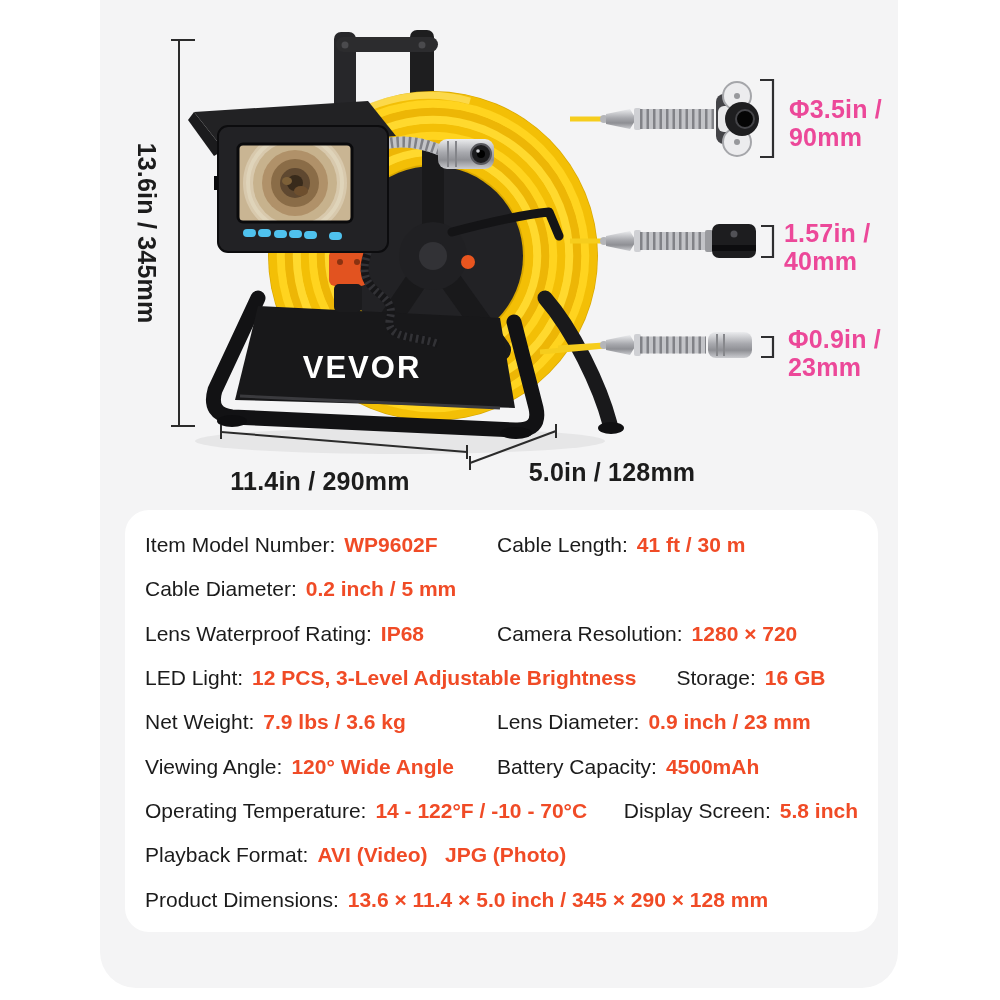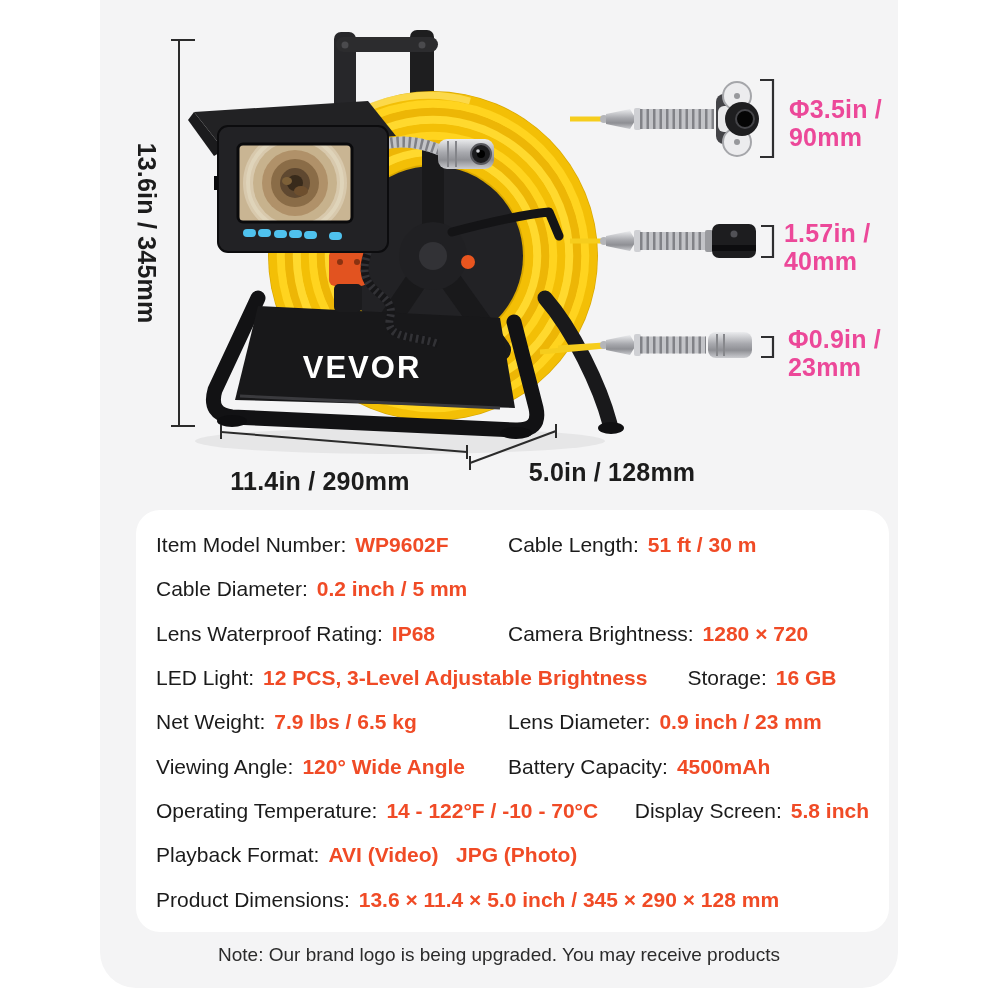--- a/index.html
+++ b/index.html
@@ -18,21 +18,21 @@
     position:absolute;white-space:nowrap;color:#1c1c1c;
     font-size:25px;font-weight:600;letter-spacing:.2px;
     transform:translate(-50%,-50%);
   }
   .dim-label.vert{transform:translate(-50%,-50%) rotate(90deg);}
   .attach-label{
     position:absolute;color:#ec4899;font-size:25px;font-weight:700;
     line-height:28px;white-space:nowrap;letter-spacing:.2px;
   }
   .spec-card{
-    position:absolute;left:136px;top:510px;width:753px;height:422px;
+    position:absolute;left:125px;top:510px;width:753px;height:422px;
     background:#ffffff;border-radius:24px;box-sizing:border-box;
     padding:13px 20px 0 20px;
   }
   .spec-row{display:flex;align-items:center;height:44.3px;font-size:21px;}
   .cell{white-space:nowrap;}
   .cell.left{min-width:352px;padding-right:40px;box-sizing:border-box;}
   .lbl{color:#1b1b1b;font-weight:500;}
   .val{color:#f04b26;font-weight:700;margin-left:9px;}
   .note{
     position:absolute;left:100px;top:941px;width:798px;
@@ -241,51 +241,51 @@
   <div>23mm</div>
 </div>
 
 <div class="spec-card">
 
   <div class="spec-row">
     <div class="cell left">
       <span class="lbl">Item Model Number:</span><span class="val">WP9602F</span>
     </div>
     <div class="cell">
-      <span class="lbl">Cable Length:</span><span class="val">51 ft / 30 m</span>
+      <span class="lbl">Cable Length:</span><span class="val">41 ft / 30 m</span>
     </div>
   </div>
 
   <div class="spec-row">
     <div class="cell">
       <span class="lbl">Cable Diameter:</span><span class="val">0.2 inch / 5 mm</span>
     </div>
   </div>
 
   <div class="spec-row">
     <div class="cell left">
       <span class="lbl">Lens Waterproof Rating:</span><span class="val">IP68</span>
     </div>
     <div class="cell">
-      <span class="lbl">Camera Brightness:</span><span class="val">1280 × 720</span>
+      <span class="lbl">Camera Resolution:</span><span class="val">1280 × 720</span>
     </div>
   </div>
 
   <div class="spec-row">
     <div class="cell left">
       <span class="lbl">LED Light:</span><span class="val">12 PCS, 3-Level Adjustable Brightness</span>
     </div>
     <div class="cell">
       <span class="lbl">Storage:</span><span class="val">16 GB</span>
     </div>
   </div>
 
   <div class="spec-row">
     <div class="cell left">
-      <span class="lbl">Net Weight:</span><span class="val">7.9 lbs / 6.5 kg</span>
+      <span class="lbl">Net Weight:</span><span class="val">7.9 lbs / 3.6 kg</span>
     </div>
     <div class="cell">
       <span class="lbl">Lens Diameter:</span><span class="val">0.9 inch / 23 mm</span>
     </div>
   </div>
 
   <div class="spec-row">
     <div class="cell left">
       <span class="lbl">Viewing Angle:</span><span class="val">120° Wide Angle</span>
     </div>
@@ -311,14 +311,13 @@
 
   <div class="spec-row">
     <div class="cell left">
       <span class="lbl">Product Dimensions:</span><span class="val">13.6 × 11.4 × 5.0 inch / 345 × 290 × 128 mm</span>
     </div>
   </div>
 
 </div>
 
 <div class="note">
-  <div>Note: Our brand logo is being upgraded. You may receive products</div>
 </div>
 
 </body></html>

